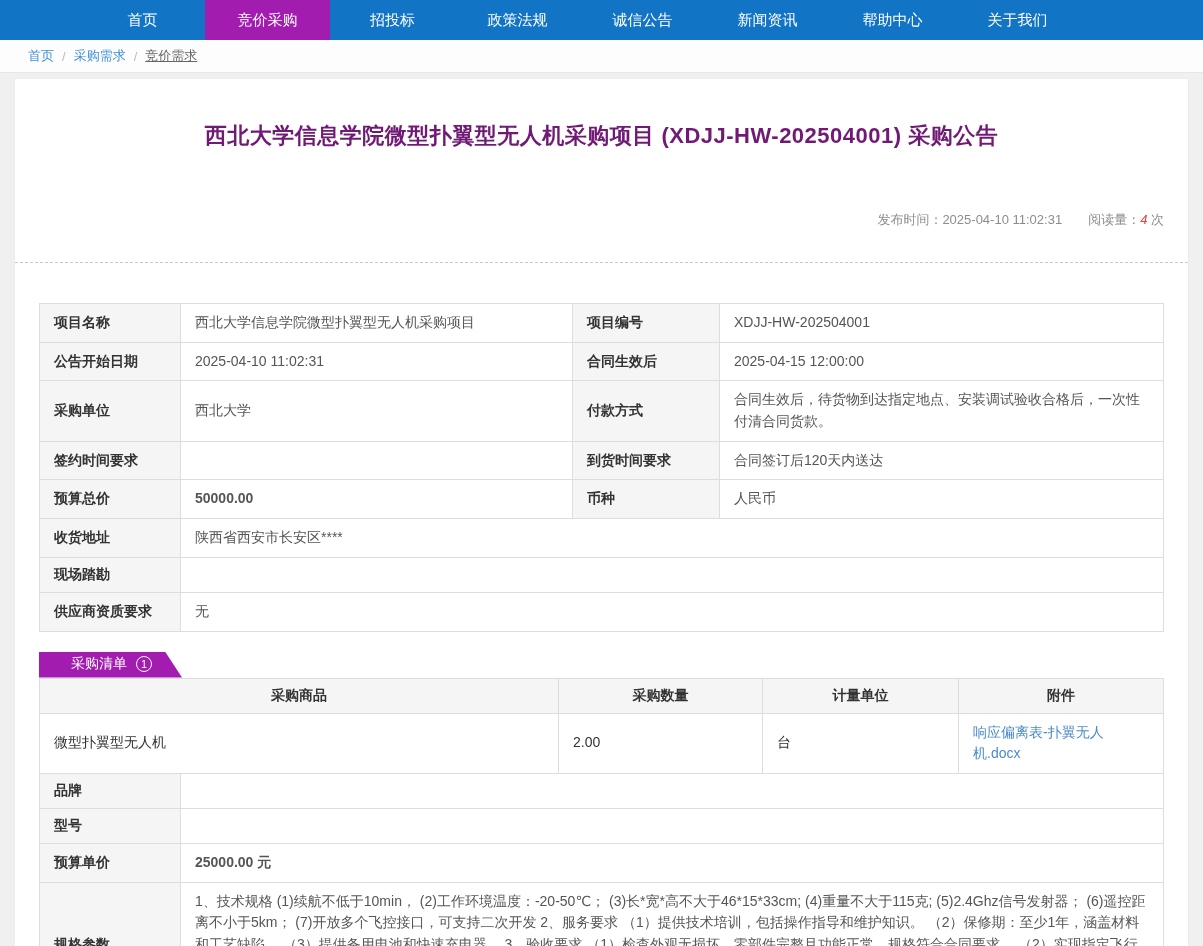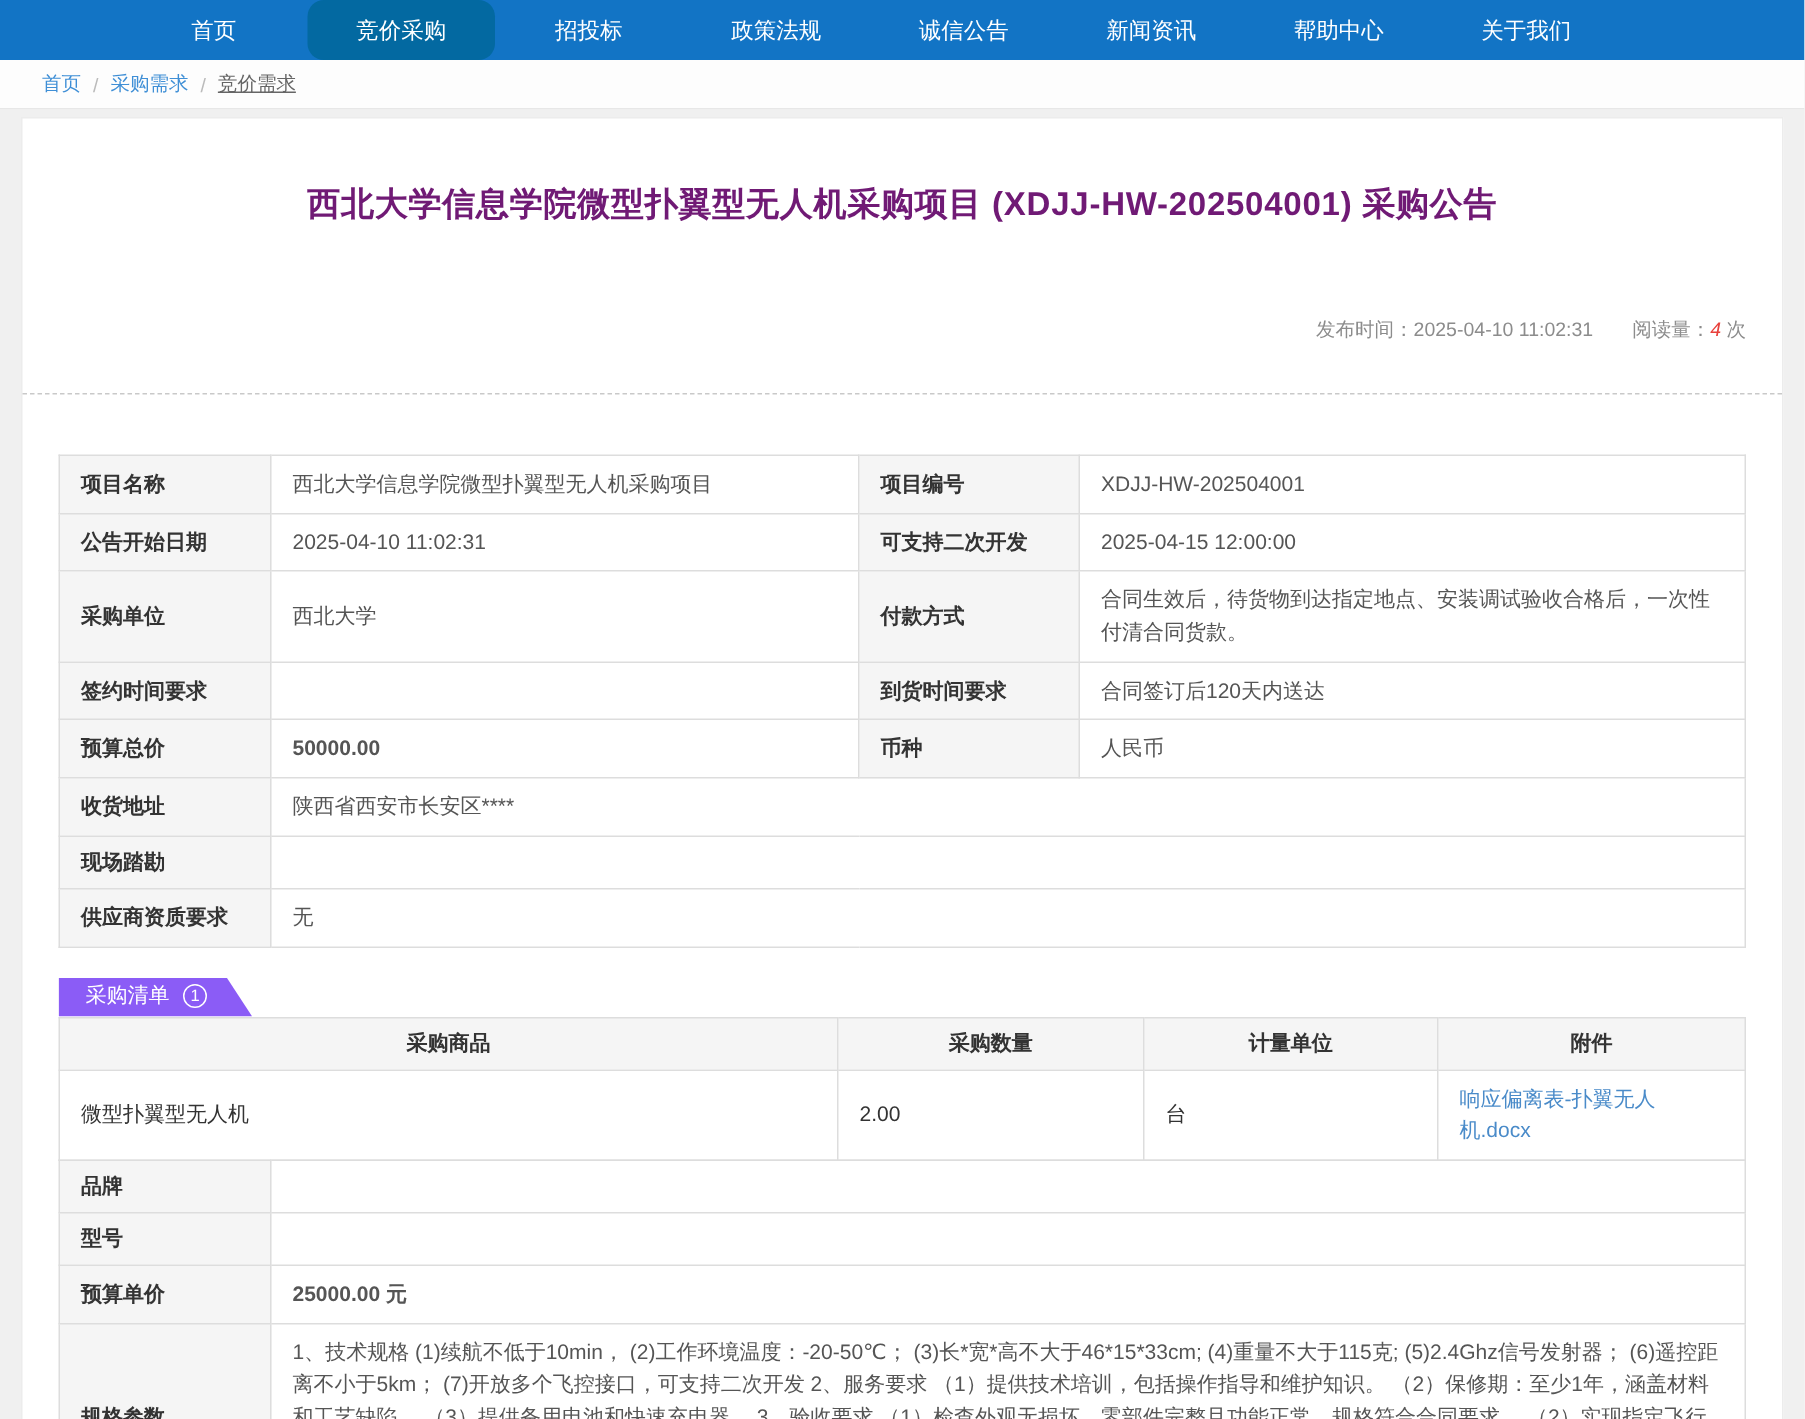--- a/index.html
+++ b/index.html
@@ -11,21 +11,21 @@
   }
   
   .nav {
     height: 40px; background: #1274c5;
     display: flex; align-items: stretch; padding-left: 80px;
   }
   .nav-tab {
     width: 125px; display: flex; align-items: center; justify-content: center;
     color: #fff; font-size: 15px; cursor: pointer;
   }
-  .nav-tab.active { background: #0369a1; border-radius: 11px; }
+  .nav-tab.active { background: #a21caf; }
   
   .crumb-bar {
     height: 33px; background: #fdfdfd; border-bottom: 1px solid #e7e7e7;
     display: flex; align-items: center; padding-left: 28px; font-size: 13px;
   }
   .crumb-link { color: #3f8fd6; cursor: pointer; text-decoration: none; }
   .crumb-sep { color: #bbb; margin: 0 8px; }
   .crumb-current { color: #666; text-decoration: underline; }
   
   .panel {
@@ -50,22 +50,22 @@
   td.lbl, th {
     background: #f5f5f5; font-weight: bold; color: #333;
   }
   td.val { color: #555; line-height: 1.55; }
   .red-val { color: #f03b3b; font-weight: bold; }
   .info-table { margin-top: 40px; border-radius: 27px; }
   
   .ribbon-wrap { margin-top: 20px; }
   .ribbon {
     display: inline-flex; align-items: center; gap: 9px;
-    background: #8b5cf6; color: #fff; font-size: 14px;
-    padding: 4px 30px 5px 18px; height: 26px;
+    background: #a21caf; color: #fff; font-size: 14px;
+    padding: 4px 30px 5px 32px; height: 26px;
     clip-path: polygon(0 0, calc(100% - 17px) 0, 100% 100%, 0 100%);
   }
   .ribbon-circle {
     width: 16px; height: 16px; border: 1px solid #fff; border-radius: 50%;
     display: inline-flex; align-items: center; justify-content: center;
     font-size: 11px; line-height: 1; font-style: normal;
   }
   .list-table td, .list-table th { color: #333; }
   .list-table th { font-weight: bold; text-align: center; }
   .detail-table { margin-top: -1px; }
@@ -115,21 +115,21 @@
     <tbody>
         <tr>
       <td class="lbl">项目名称</td>
       <td class="val">西北大学信息学院微型扑翼型无人机采购项目</td>
       <td class="lbl">项目编号</td>
       <td class="val">XDJJ-HW-202504001</td>
     </tr>
     <tr>
       <td class="lbl">公告开始日期</td>
       <td class="val">2025-04-10 11:02:31</td>
-      <td class="lbl">可支持二次开发</td>
+      <td class="lbl">合同生效后</td>
       <td class="val">2025-04-15 12:00:00</td>
     </tr>
     <tr>
       <td class="lbl">采购单位</td>
       <td class="val">西北大学</td>
       <td class="lbl">付款方式</td>
       <td class="val">合同生效后，待货物到达指定地点、安装调试验收合格后，一次性付清合同货款。</td>
     </tr>
     <tr>
       <td class="lbl">签约时间要求</td>

